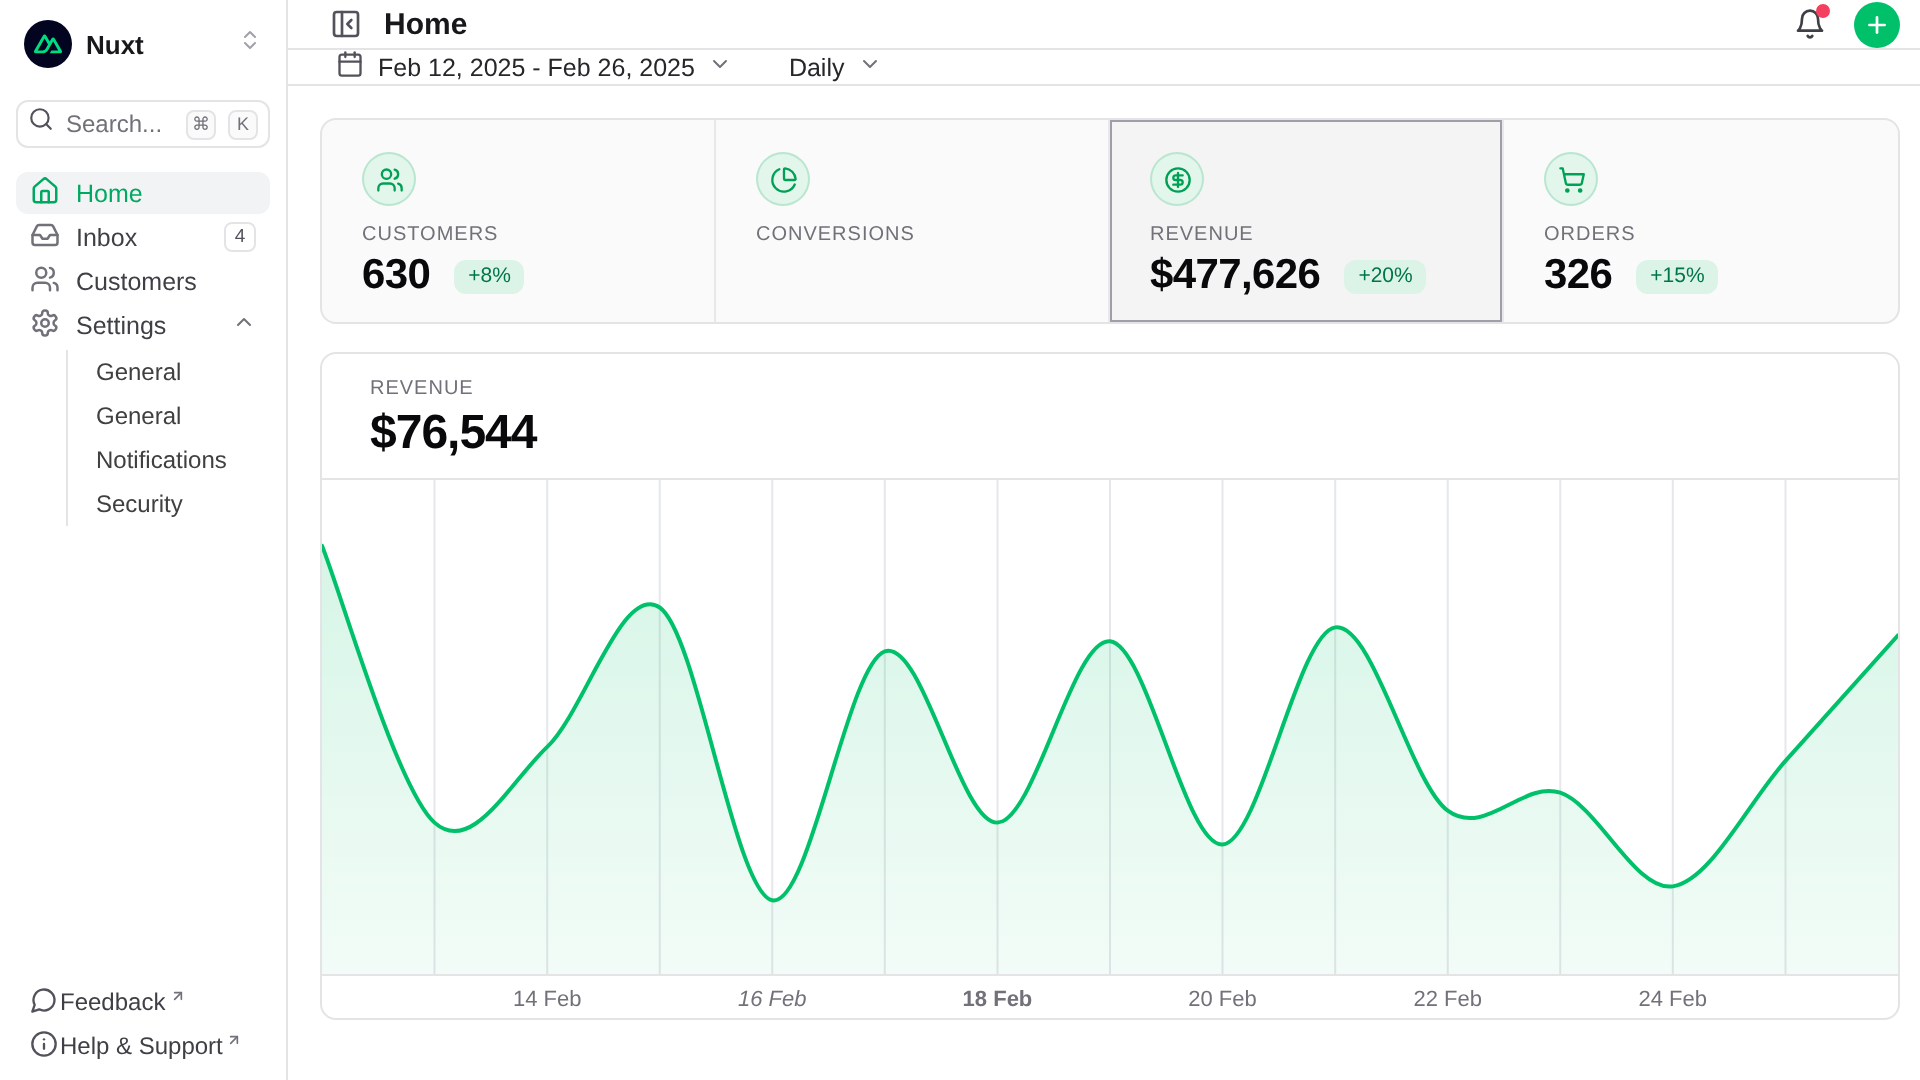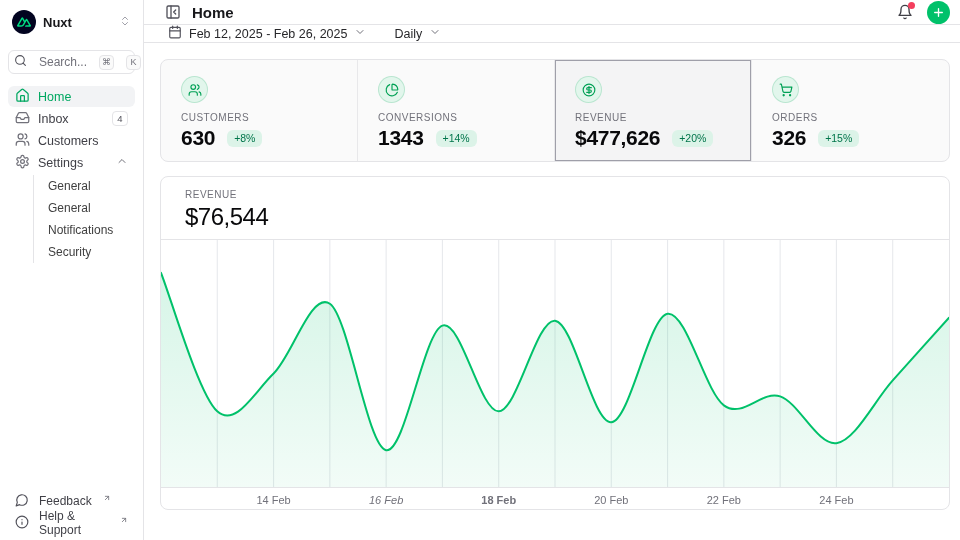--- a/index.html
+++ b/index.html
@@ -12,40 +12,40 @@
     display: flex; flex-direction: column; background: #fff; }
   .sb-top { padding: 8px 8px 0 8px; }
   .team-row { display: flex; align-items: center; gap: 7px; padding: 2px 4px; height: 28px;
     border-radius: 6px; cursor: pointer; }
   .team-logo { width: 24px; height: 24px; border-radius: 50%; background: #020420;
     display: flex; align-items: center; justify-content: center; flex-shrink: 0; }
   .team-name { font-size: 13px; font-weight: 600; color: #18181b; flex: 1; }
   .muted-ic { color: #a1a1aa; }
   .gray-ic { color: #52525b; }
   .search-box { margin-top: 14px; height: 24px; border: 1px solid #e4e4e7; border-radius: 6px;
-    display: flex; align-items: center; gap: 12px; padding: 0 5px; background: #fff; cursor: text; }
+    display: flex; align-items: center; gap: 6px; padding: 0 5px; background: #fff; cursor: text; }
   .search-ph { flex: 1; font-size: 12px; color: #71717a; }
   .kbd { min-width: 15px; height: 15px; border: 1px solid #e4e4e7; border-radius: 4px;
     background: #fafafa; font-size: 9px; color: #71717a; display: flex; align-items: center;
     justify-content: center; padding: 0 2px; }
   .nav { margin-top: 12px; }
   .nav-item { display: flex; align-items: center; gap: 8px; height: 21px; margin-bottom: 1px;
     padding: 0 7px; border-radius: 6px; font-size: 12.5px; color: #3f3f46; cursor: pointer; }
   .nav-item .lbl { flex: 1; }
   .nav-item.active { background: #f2f3f5; color: #00a861; font-weight: 500; }
   .nav-item.active svg { color: #00a861; }
   .nav-item svg { color: #71717a; }
   .badge-count { min-width: 16px; height: 15px; border: 1px solid #e4e4e7; border-radius: 4px;
     font-size: 9.5px; color: #52525b; display: flex; align-items: center; justify-content: center; background:#fff; }
   .subnav { margin: 2px 0 0 25px; border-left: 1px solid #e4e4e7; padding-left: 10px; }
   .subnav-item { height: 22px; display: flex; align-items: center; font-size: 12px;
     color: #404040; cursor: pointer; border-radius: 5px; padding: 0 4px; }
   .sb-spacer { flex: 1; }
   .sb-foot { padding: 0 8px 6px 8px; }
-  .foot-item { display: flex; align-items: center; gap: 10px; height: 22px; padding: 0 7px;
+  .foot-item { display: flex; align-items: center; gap: 1px; height: 22px; padding: 0 7px;
     font-size: 12px; color: #3f3f46; cursor: pointer; border-radius: 6px; }
   .ext-arrow { margin-left: 1px; margin-bottom: 6px; color: #71717a; }
   .user-strip { border-top: 1px solid #e4e4e7; padding: 5px 8px 6px 8px; }
   .user-row { display: flex; align-items: center; gap: 7px; padding: 3px 6px; border-radius: 6px; cursor: pointer; }
   .avatar { width: 21px; height: 21px; border-radius: 50%;
     background: radial-gradient(circle at 38% 30%, #8b8f98 0%, #3c3f46 55%, #17181c 100%); flex-shrink: 0; }
   .user-name { flex: 1; font-size: 12px; font-weight: 500; color: #18181b; white-space: nowrap; }
 
   
   .main { flex: 1; display: flex; flex-direction: column; }
@@ -83,21 +83,21 @@
   .stat-value-row { margin-top: 3px; display: flex; align-items: center; gap: 12px; }
   .stat-value { font-size: 21px; font-weight: 700; color: #09090b; letter-spacing: -0.3px; }
   .delta-badge { font-size: 10.5px; font-weight: 500; color: #00754a; background: #dcf3e8;
     border-radius: 6px; padding: 2.5px 7px; }
 
   
   .chart-card { margin-top: 14px; width: 790px; height: 334px; border: 1px solid #e4e4e7;
     border-radius: 8px; background: #fff; overflow: hidden; }
   .chart-head { padding: 12px 24px 8px 24px; border-bottom: 1px solid #e4e4e7; }
   .chart-label { font-size: 10px; font-weight: 500; letter-spacing: 0.5px; color: #71717a; }
-  .chart-total { margin-top: 3px; font-size: 24px; font-weight: 400; color: #09090b;
+  .chart-total { margin-top: 3px; font-size: 24px; font-weight: 700; color: #09090b;
     letter-spacing: -0.5px; }
   .plot { position: relative; height: 248px; border-bottom: 1px solid #e4e4e7; }
   .plot svg { position: absolute; inset: 0; width: 100%; height: 100%; display: block; }
   .xlabels { position: relative; height: 26px; }
   .xlabel { position: absolute; top: 6px; transform: translateX(-50%); font-size: 11px;
     color: #71717a; white-space: nowrap; }
 </style>
 </head>
 <body>
 
@@ -297,24 +297,20 @@
           </div>
         </div>
         <div class="stat-card">
           <span class="stat-icon">
             <svg width="14" height="14" viewBox="0 0 24 24" fill="none" stroke="currentColor" stroke-width="2" stroke-linecap="round" stroke-linejoin="round">
                 <path d="M21 12c.552 0 1.005-.449.95-.998a10 10 0 0 0-8.953-8.951c-.55-.055-.998.398-.998.95v8a1 1 0 0 0 1 1z"></path>
                 <path d="M21.21 15.89A10 10 0 1 1 8 2.83"></path>
               </svg>
           </span>
           <div class="stat-label">CONVERSIONS</div>
-          <div class="stat-value-row">
-            <span class="stat-value">1343</span>
-            <span class="delta-badge">+14%</span>
-          </div>
         </div>
         <div class="stat-card selected">
           <span class="stat-icon">
             <svg width="14" height="14" viewBox="0 0 24 24" fill="none" stroke="currentColor" stroke-width="2" stroke-linecap="round" stroke-linejoin="round">
                 <circle cx="12" cy="12" r="10"></circle>
                 <path d="M16 8h-6a2 2 0 1 0 0 4h4a2 2 0 1 1 0 4H8"></path>
                 <path d="M12 18V6"></path>
               </svg>
           </span>
           <div class="stat-label">REVENUE</div>

